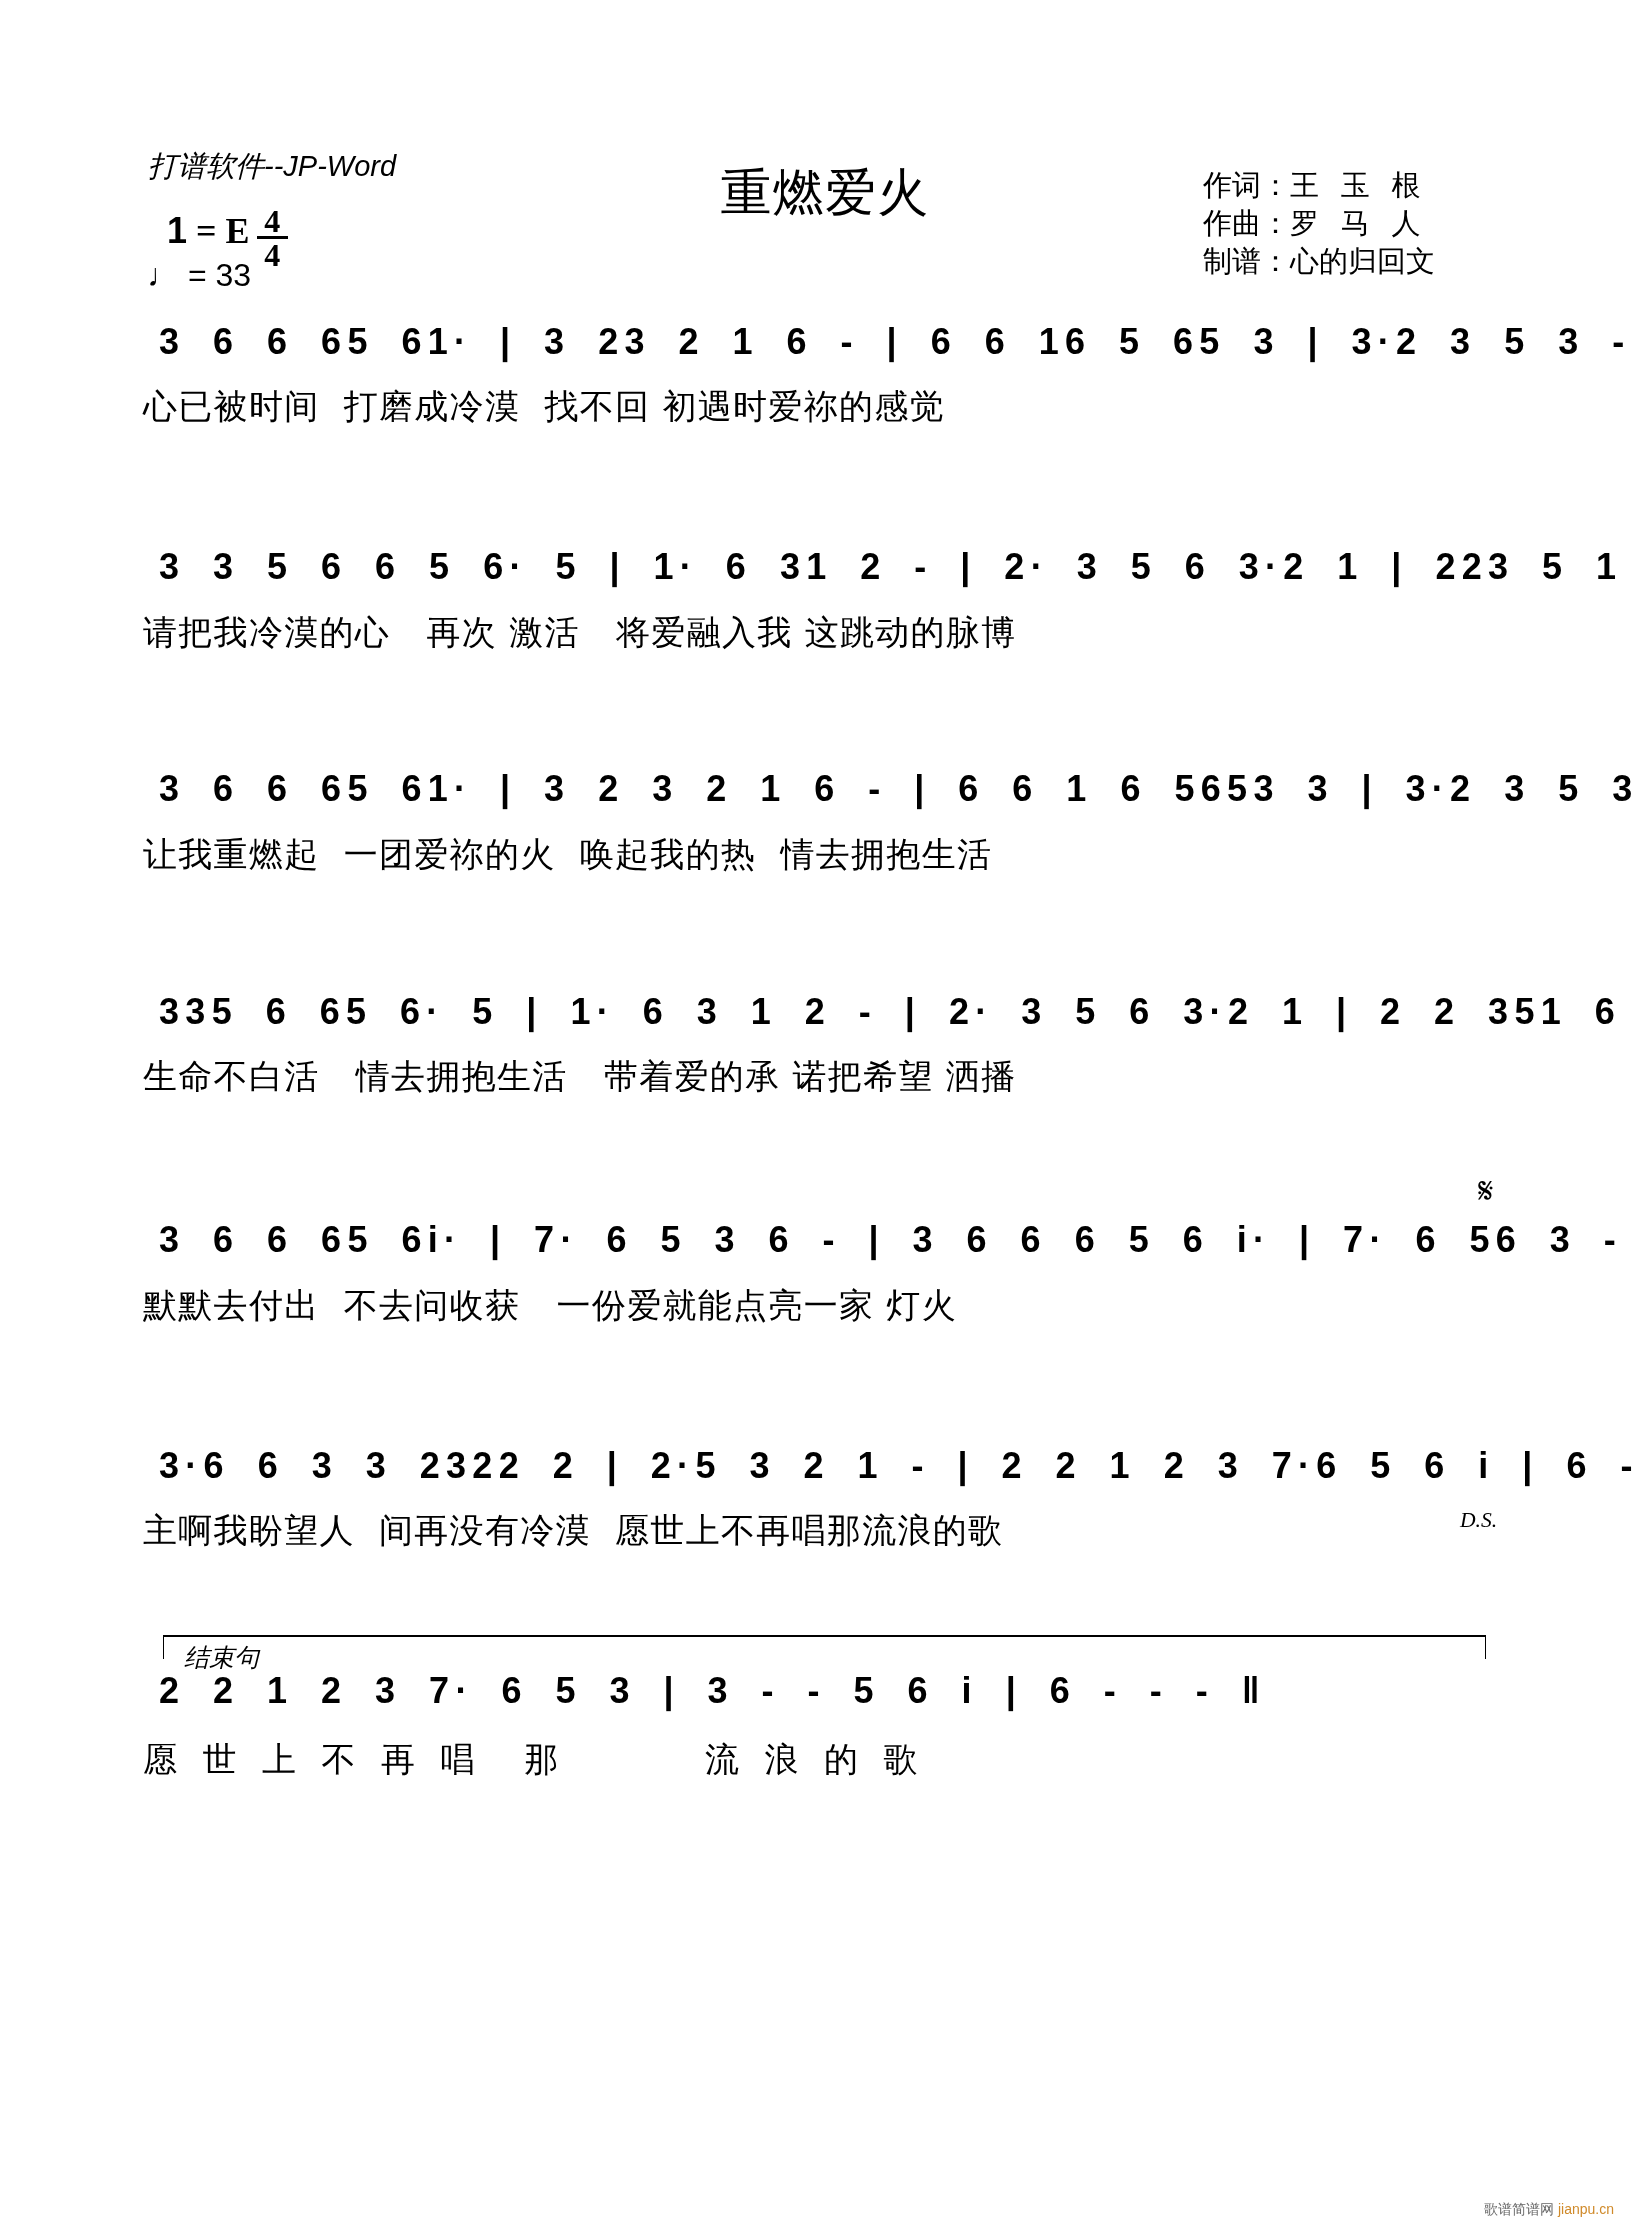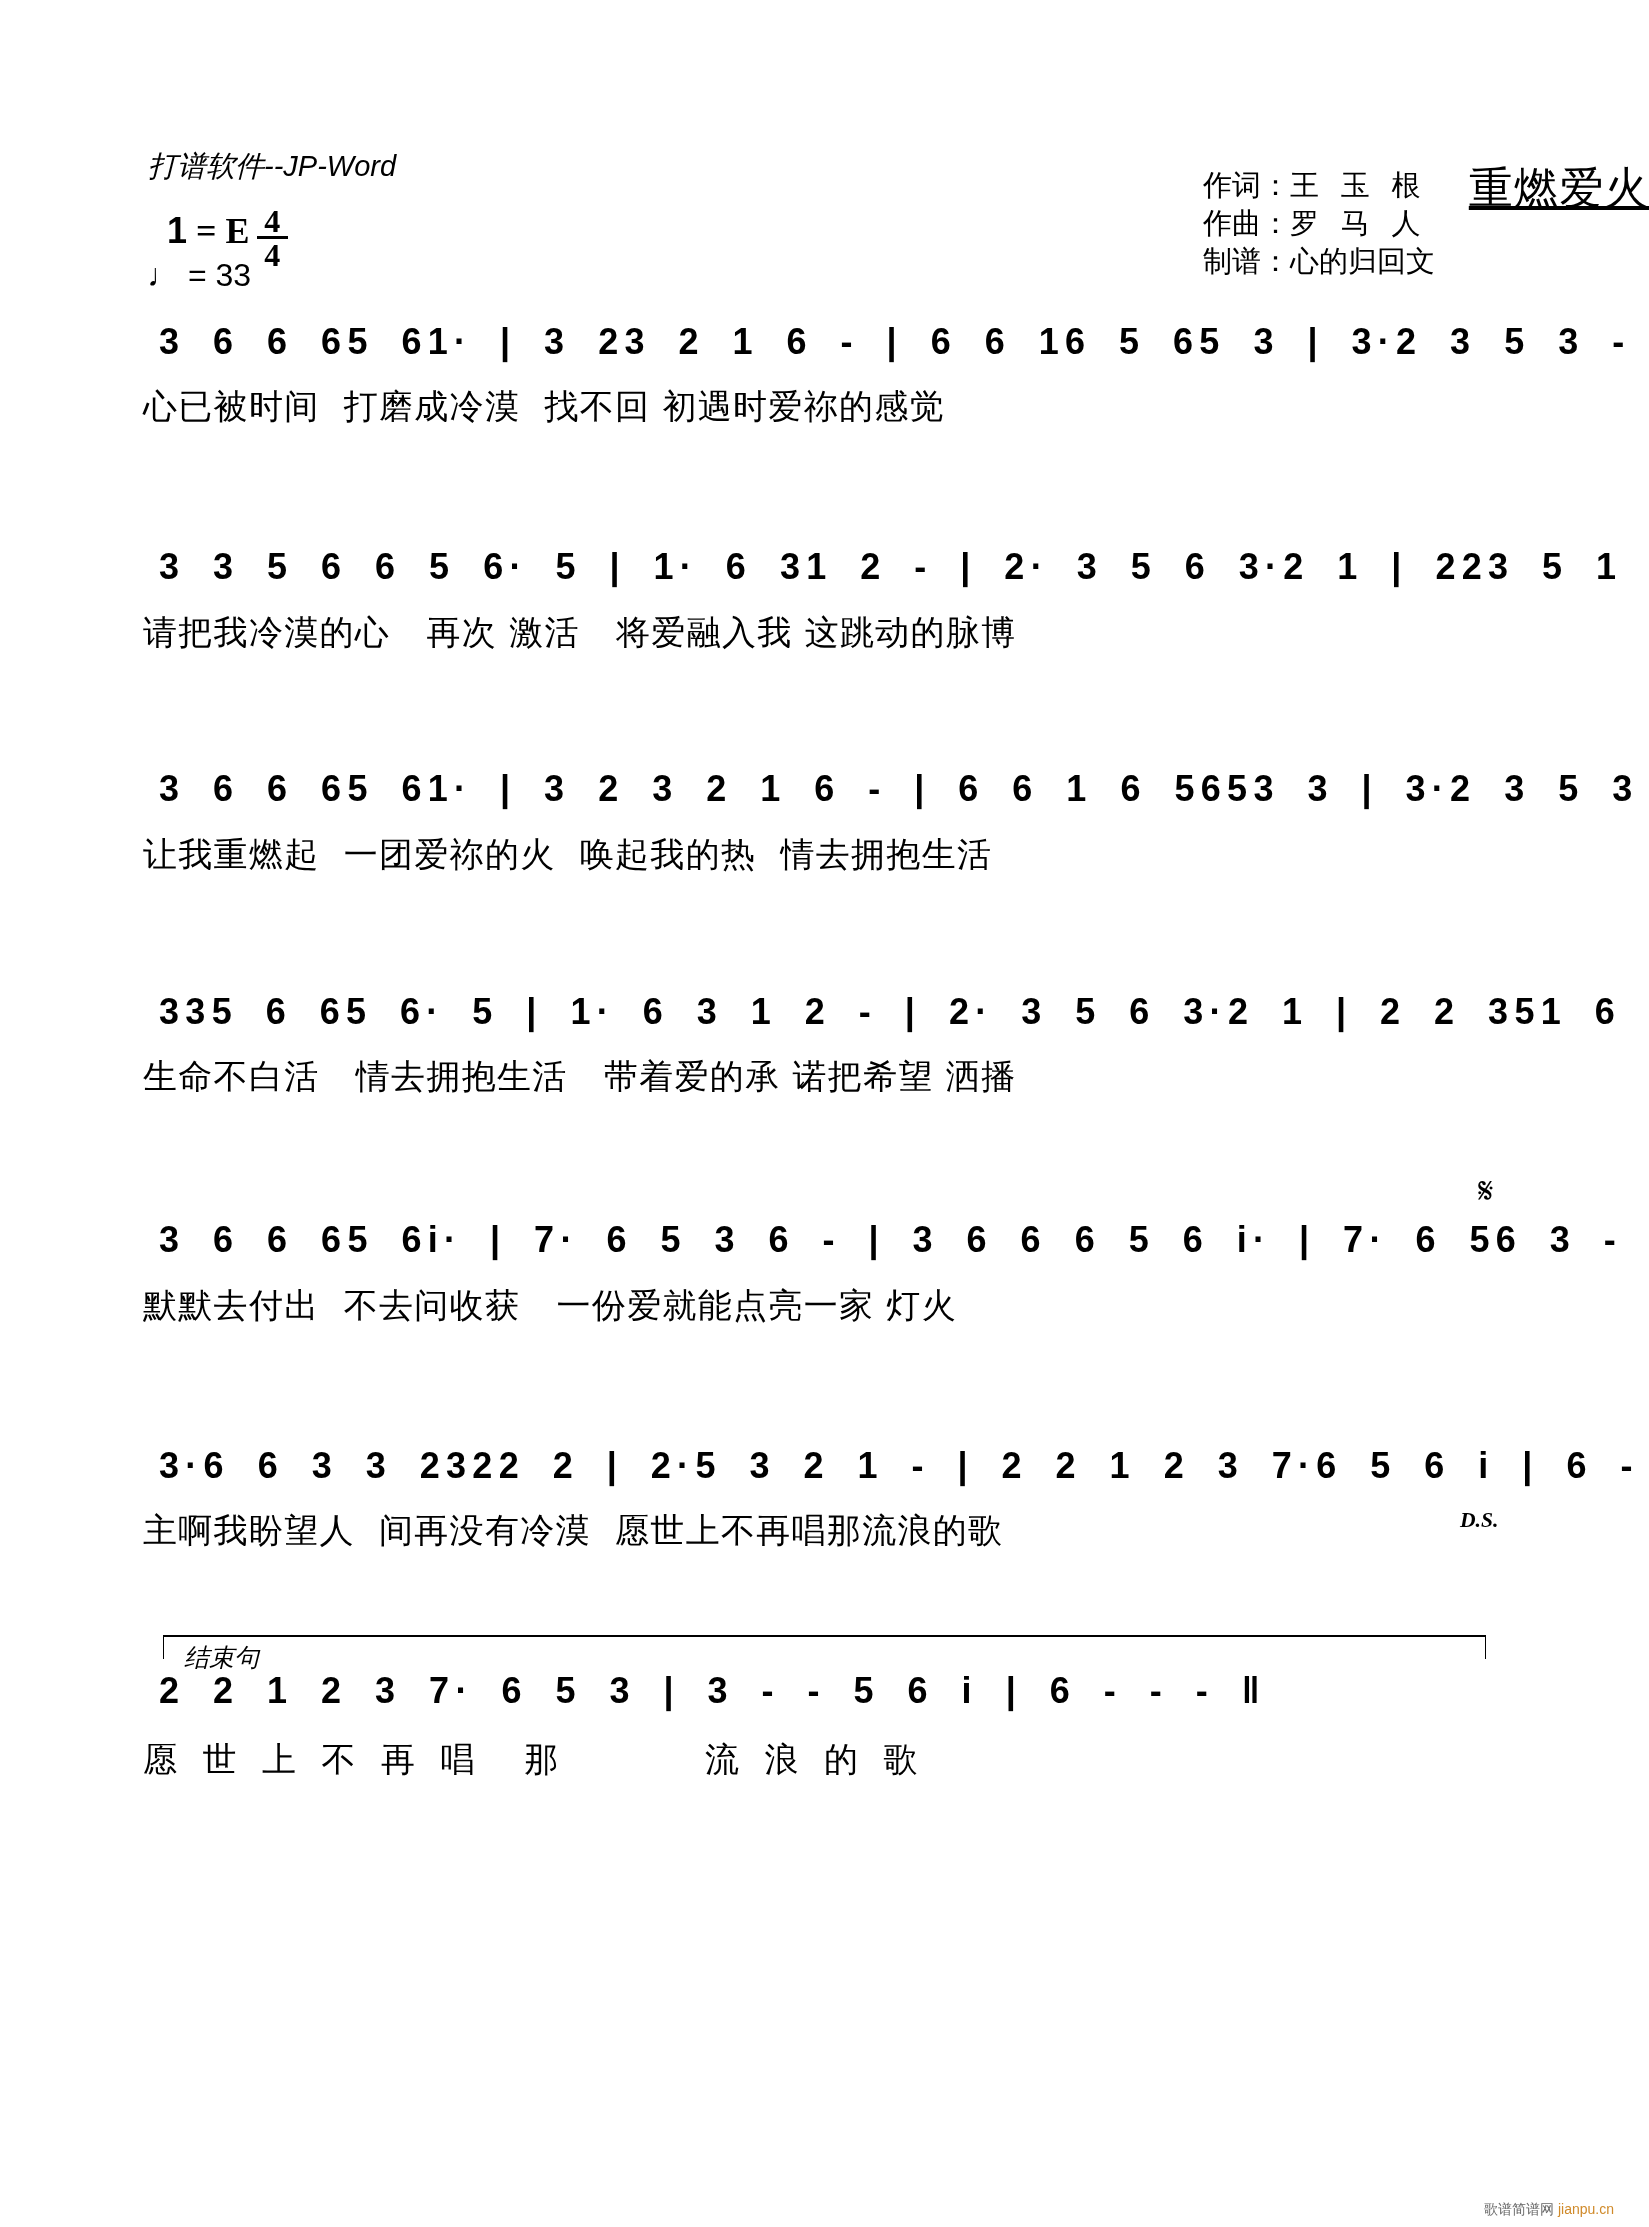--- a/index.html
+++ b/index.html
@@ -1,34 +1,34 @@
 <!DOCTYPE html>
 <html style="font-size:10.2px"><head>
 <meta charset="utf-8">
 <style>
   html, body { margin: 0; padding: 0; background: #ffffff; }
   body { width: 1650px; height: 2227px; position: relative; overflow: hidden;
          font-family: "Liberation Sans", "DejaVu Sans", sans-serif; color: #000; }
   .software { position: absolute; left: 148px; top: 147px; font-size: 29px; font-style: italic; }
-  .title { position: absolute; left: 0; width: 1650px; top: 159px; text-align: right;
-           font-size: 44px; letter-spacing: 1.3px; text-decoration: underline; }
+  .title { position: absolute; left: 0; width: 1650px; top: 159px; text-align: center;
+           font-size: 51px; letter-spacing: 1.3px; }
   .key { position: absolute; left: 147px; top: 210px; font-size: 36px; font-weight: bold;
          font-family: "Liberation Serif", serif; margin-left: 20px; }
   .key .one { font-family: "Liberation Sans", sans-serif; }
   .timesig { position: absolute; left: 257px; top: 207px; width: 30.5px; text-align: center;
              font-family: "Liberation Serif", serif; font-weight: bold; font-size: 32px; line-height: 28px; }
   .timesig .bar { border-top: 3.2px solid #000; margin: 1.3px 0; }
   .tempo { position: absolute; left: 147px; top: 257px; font-size: 32px; }
   .credits { position: absolute; left: 1203px; top: 166px; font-size: 29px; line-height: 38px;
              font-family: "Liberation Serif", "DejaVu Serif", serif; }
   .credits .row { white-space: pre; }
   .lyrics { position: absolute; left: 143px; font-size: 34px; white-space: pre; letter-spacing: 1.3px;
             font-family: "DejaVu Sans", "Liberation Sans", sans-serif; }
   .segno { position: absolute; left: 1478px; top: 1170px; font-size: 36px; font-family: "DejaVu Serif", serif; }
-  .ds { position: absolute; left: 1460px; top: 1508px; font-size: 21.6px; font-weight: bold; font-style: italic;
+  .ds { position: absolute; left: 1460px; top: 1508px; font-size: 21.6px; font-weight: normal; font-style: italic;
         font-family: "Liberation Serif", serif; }
   .ending-bracket { position: absolute; left: 163px; top: 1635px; width: 1321px; height: 21.6px;
                     border-top: 2.5px solid #000; border-left: 1.9px solid #000; border-right: 1.9px solid #000; }
   .ending-label { position: absolute; left: 184px; top: 1641px; font-size: 25px; font-style: italic; }
   .watermark { position: absolute; right: 36px; bottom: 7.6px; font-size: 14px; color: #666; }
   .watermark .url { color: #d08a2a; text-align: right; }
 </style>
 </head>
 <body>
 

